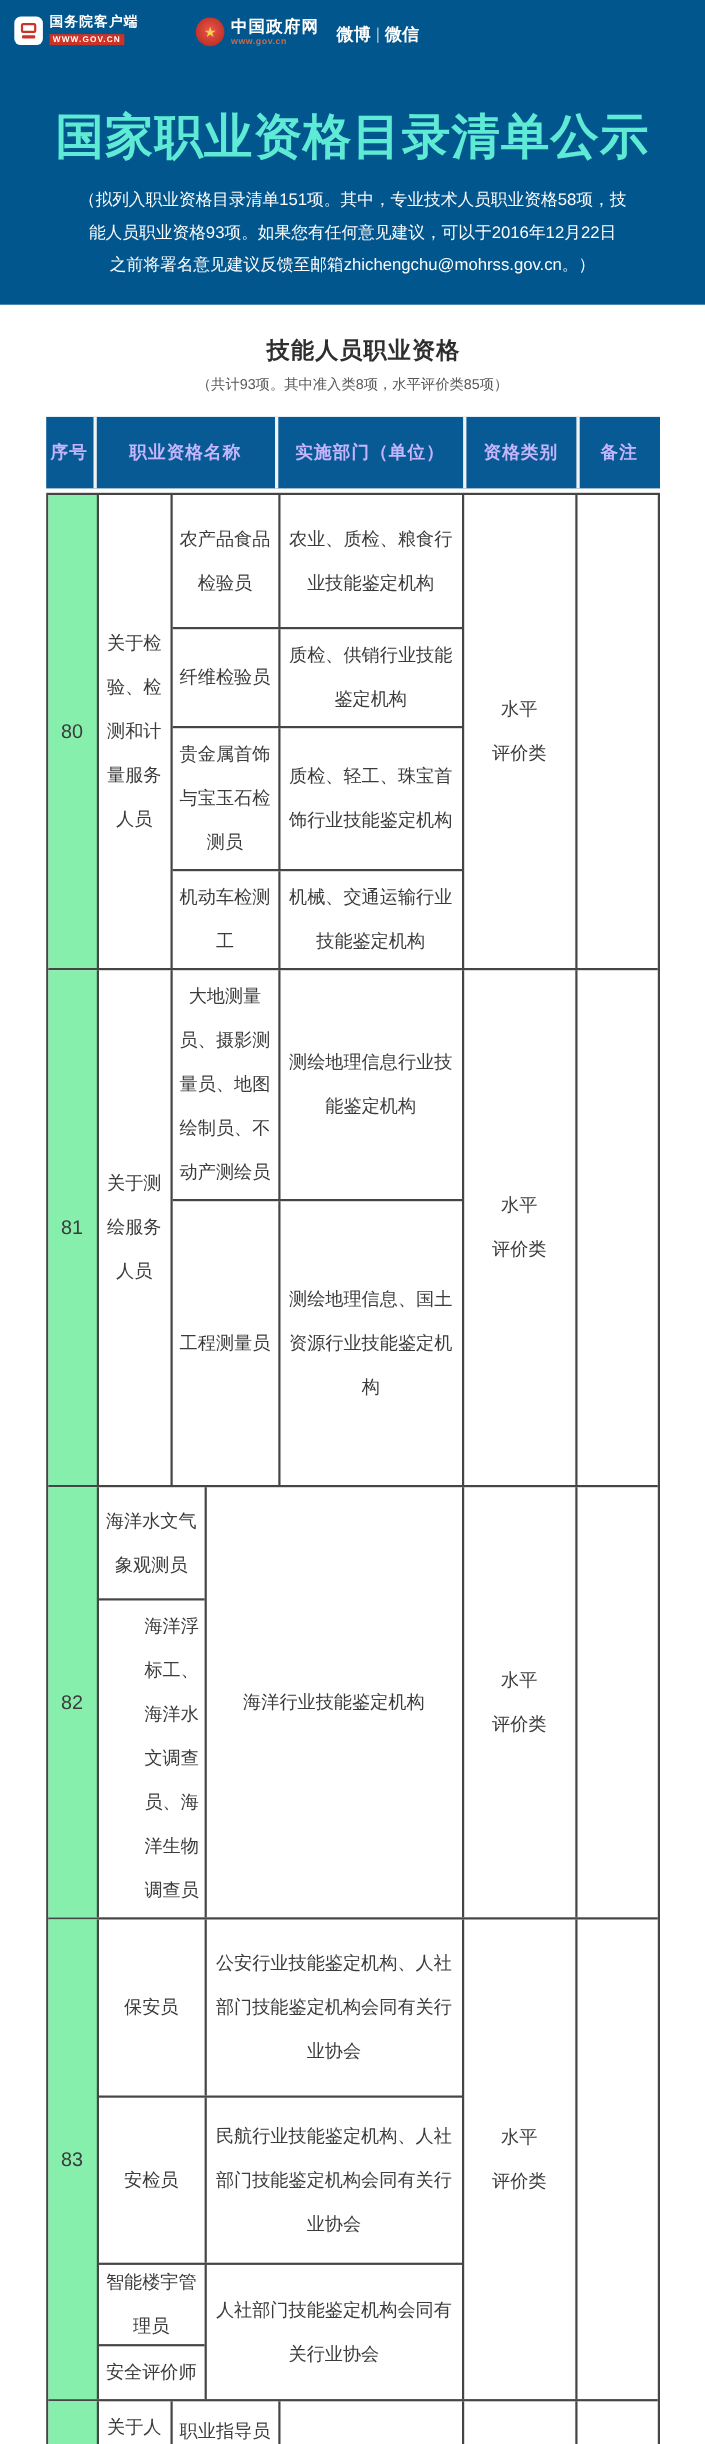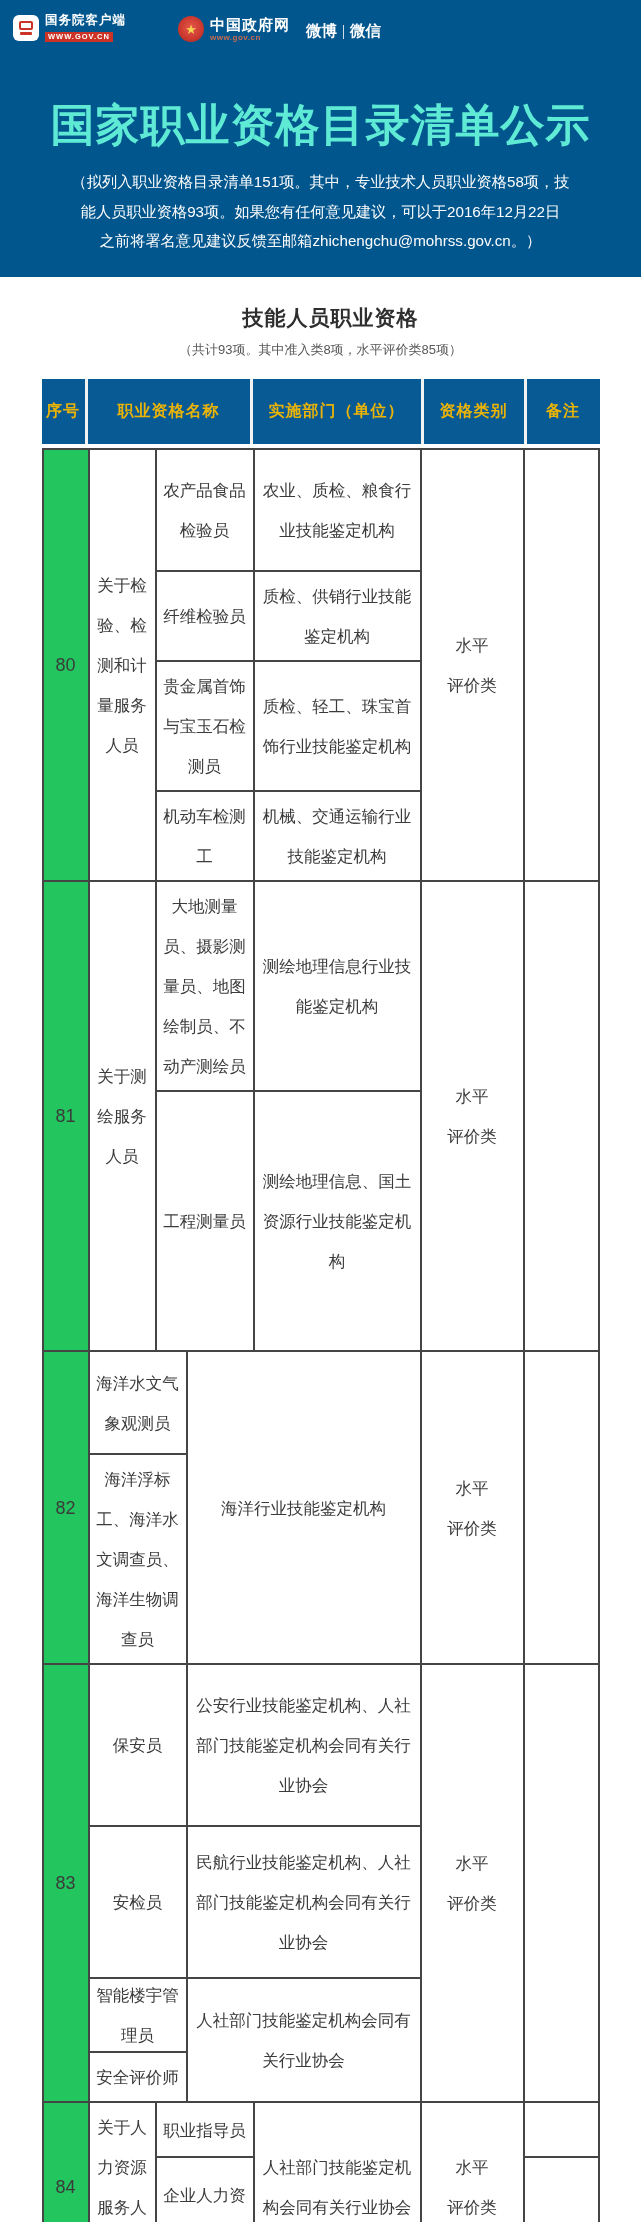--- a/index.html
+++ b/index.html
@@ -42,30 +42,30 @@
   }
   .hero-note { margin-top:15px; text-align:center; color:#fdfdfd; font-size:15.2px; line-height:29.5px; }
   
   .section-title { margin-top:27px; text-align:center; font-size:21px; font-weight:bold; color:#2e2e2e; letter-spacing:1px;padding-left:20px; }
   .section-sub { margin-top:9px; text-align:center; font-size:13px; color:#575757; }
   
   .qtable { width:558px; margin:20px auto 0; }
   .thead { display:flex; height:65px; background:#085a94; }
   .th {
     display:flex; align-items:center; justify-content:center;
-    color:#eab308; font-weight:bold; font-size:16px; letter-spacing:1px;
+    color:#c4b5fd; font-weight:bold; font-size:16px; letter-spacing:1px;
     border-right:3px solid #f2f2f2;
   }
   .th:last-child { border-right:none; }
   .th.c0 { width:46px; } .th.c1 { width:165px; } .th.c2 { width:171px; }
   .th.c3 { width:103px; } .th.c4 { width:73px; }
   .tbody { margin-top:4px; border:2px solid #454545; background:#fff; }
   .trow { display:flex; border-bottom:2px solid #454545; font-size:16.5px; line-height:40px; }
   .bcell { display:flex; align-items:center; justify-content:center; text-align:center; }
-  .col-no { width:46px; background:#22c55e; border-right:2px solid #454545; font-size:18px; }
+  .col-no { width:46px; background:#86efac; border-right:2px solid #454545; font-size:18px; }
   .col-group { width:67px; border-right:2px solid #454545; padding:4px 2px; }
   .col-items { flex:1; display:flex; flex-direction:column; border-right:2px solid #454545; }
   .item { display:flex; border-bottom:2px solid #454545; flex:1; }
   .item:last-child { border-bottom:none; }
   .name-stack { width:98px; border-right:2px solid #454545; display:flex; flex-direction:column; }
   .name-cell { padding:4px 3px; border-bottom:2px solid #454545; }
   .name-cell:last-child { border-bottom:none; }
   .dept-cell { flex:1; padding:4px 6px; }
   .col-cat { width:103px; border-right:2px solid #454545; flex-direction:column;justify-content:center; }
   .col-remark { width:73px; display:flex; flex-direction:column; }
@@ -182,21 +182,21 @@
           <div class="col-remark">
             <div class="bcell remark-cell"></div>
           </div>
         </div>
         <div class="trow">
           <div class="bcell col-no">82</div>
           <div class="col-items">
             <div class="item">
               <div class="name-stack">
                 <div class="bcell name-cell" style="flex: 0 0 auto; height: 103px;">海洋水文气象观测员</div>
-                <div class="bcell name-cell" style="flex: 1 1 auto; min-height: 196px;">海洋浮标工、海洋水文调查员、海洋生物调查员</div>
+                <div class="bcell name-cell" style="flex: 1 1 auto; min-height: 196px; padding-left: 40px;">海洋浮标工、海洋水文调查员、海洋生物调查员</div>
               </div>
               <div class="bcell dept-cell">海洋行业技能鉴定机构</div>
             </div>
           </div>
           <div class="bcell col-cat">
             <div class="">水平</div>
             <div class="">评价类</div>
           </div>
           <div class="col-remark">
             <div class="bcell remark-cell"></div>

